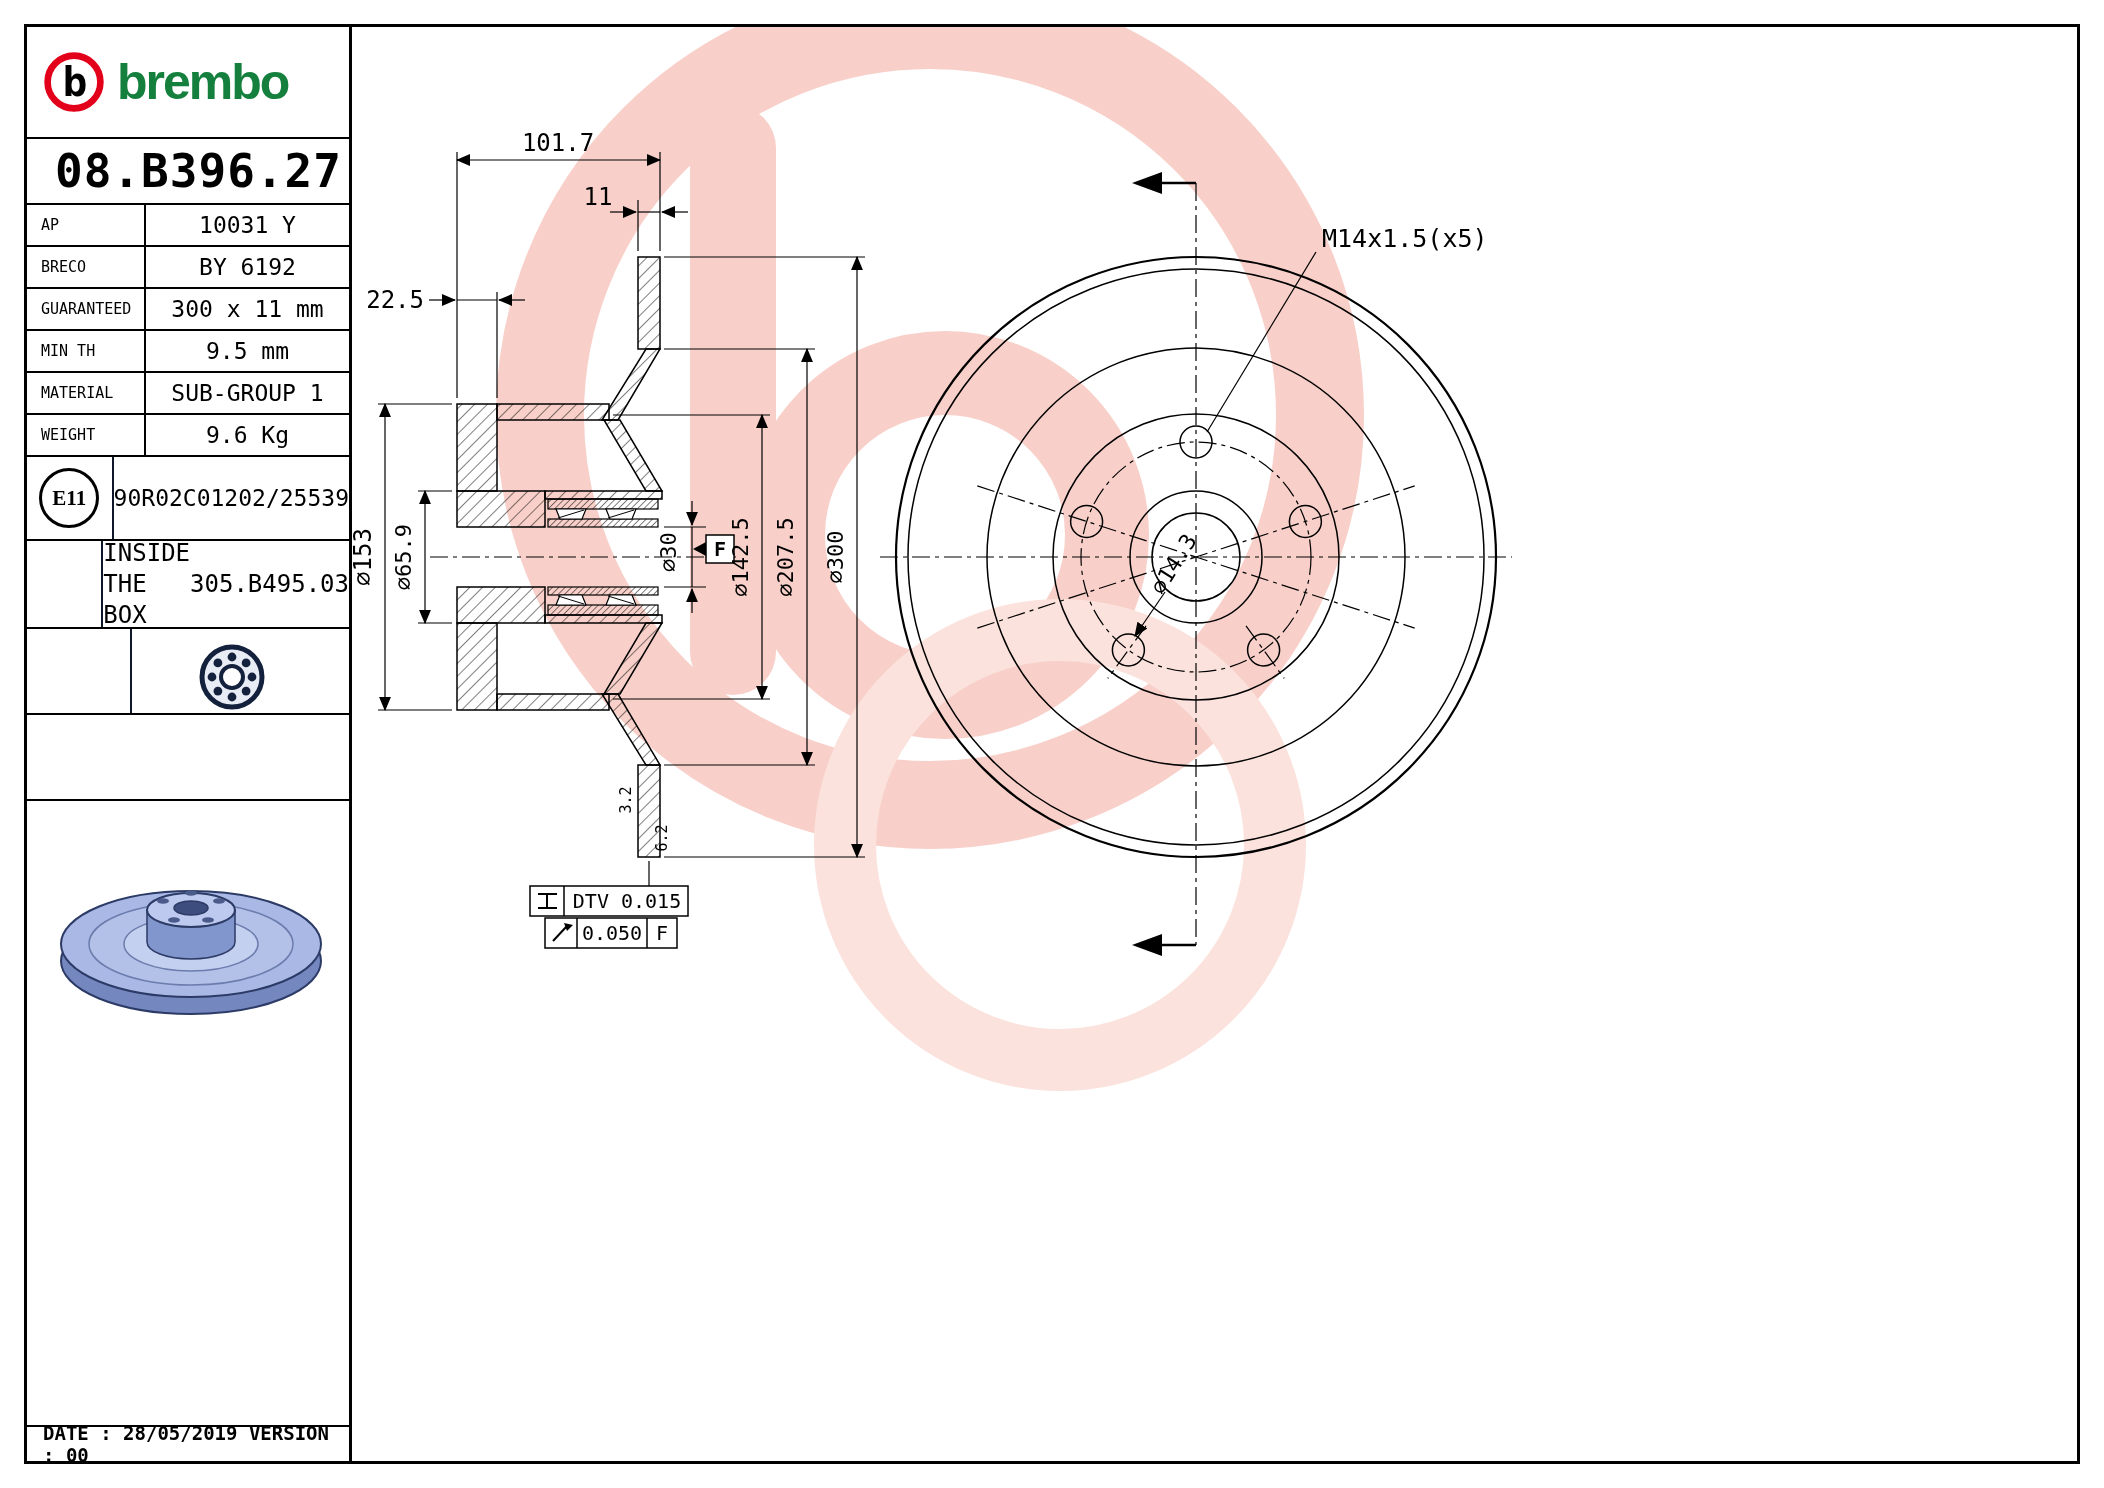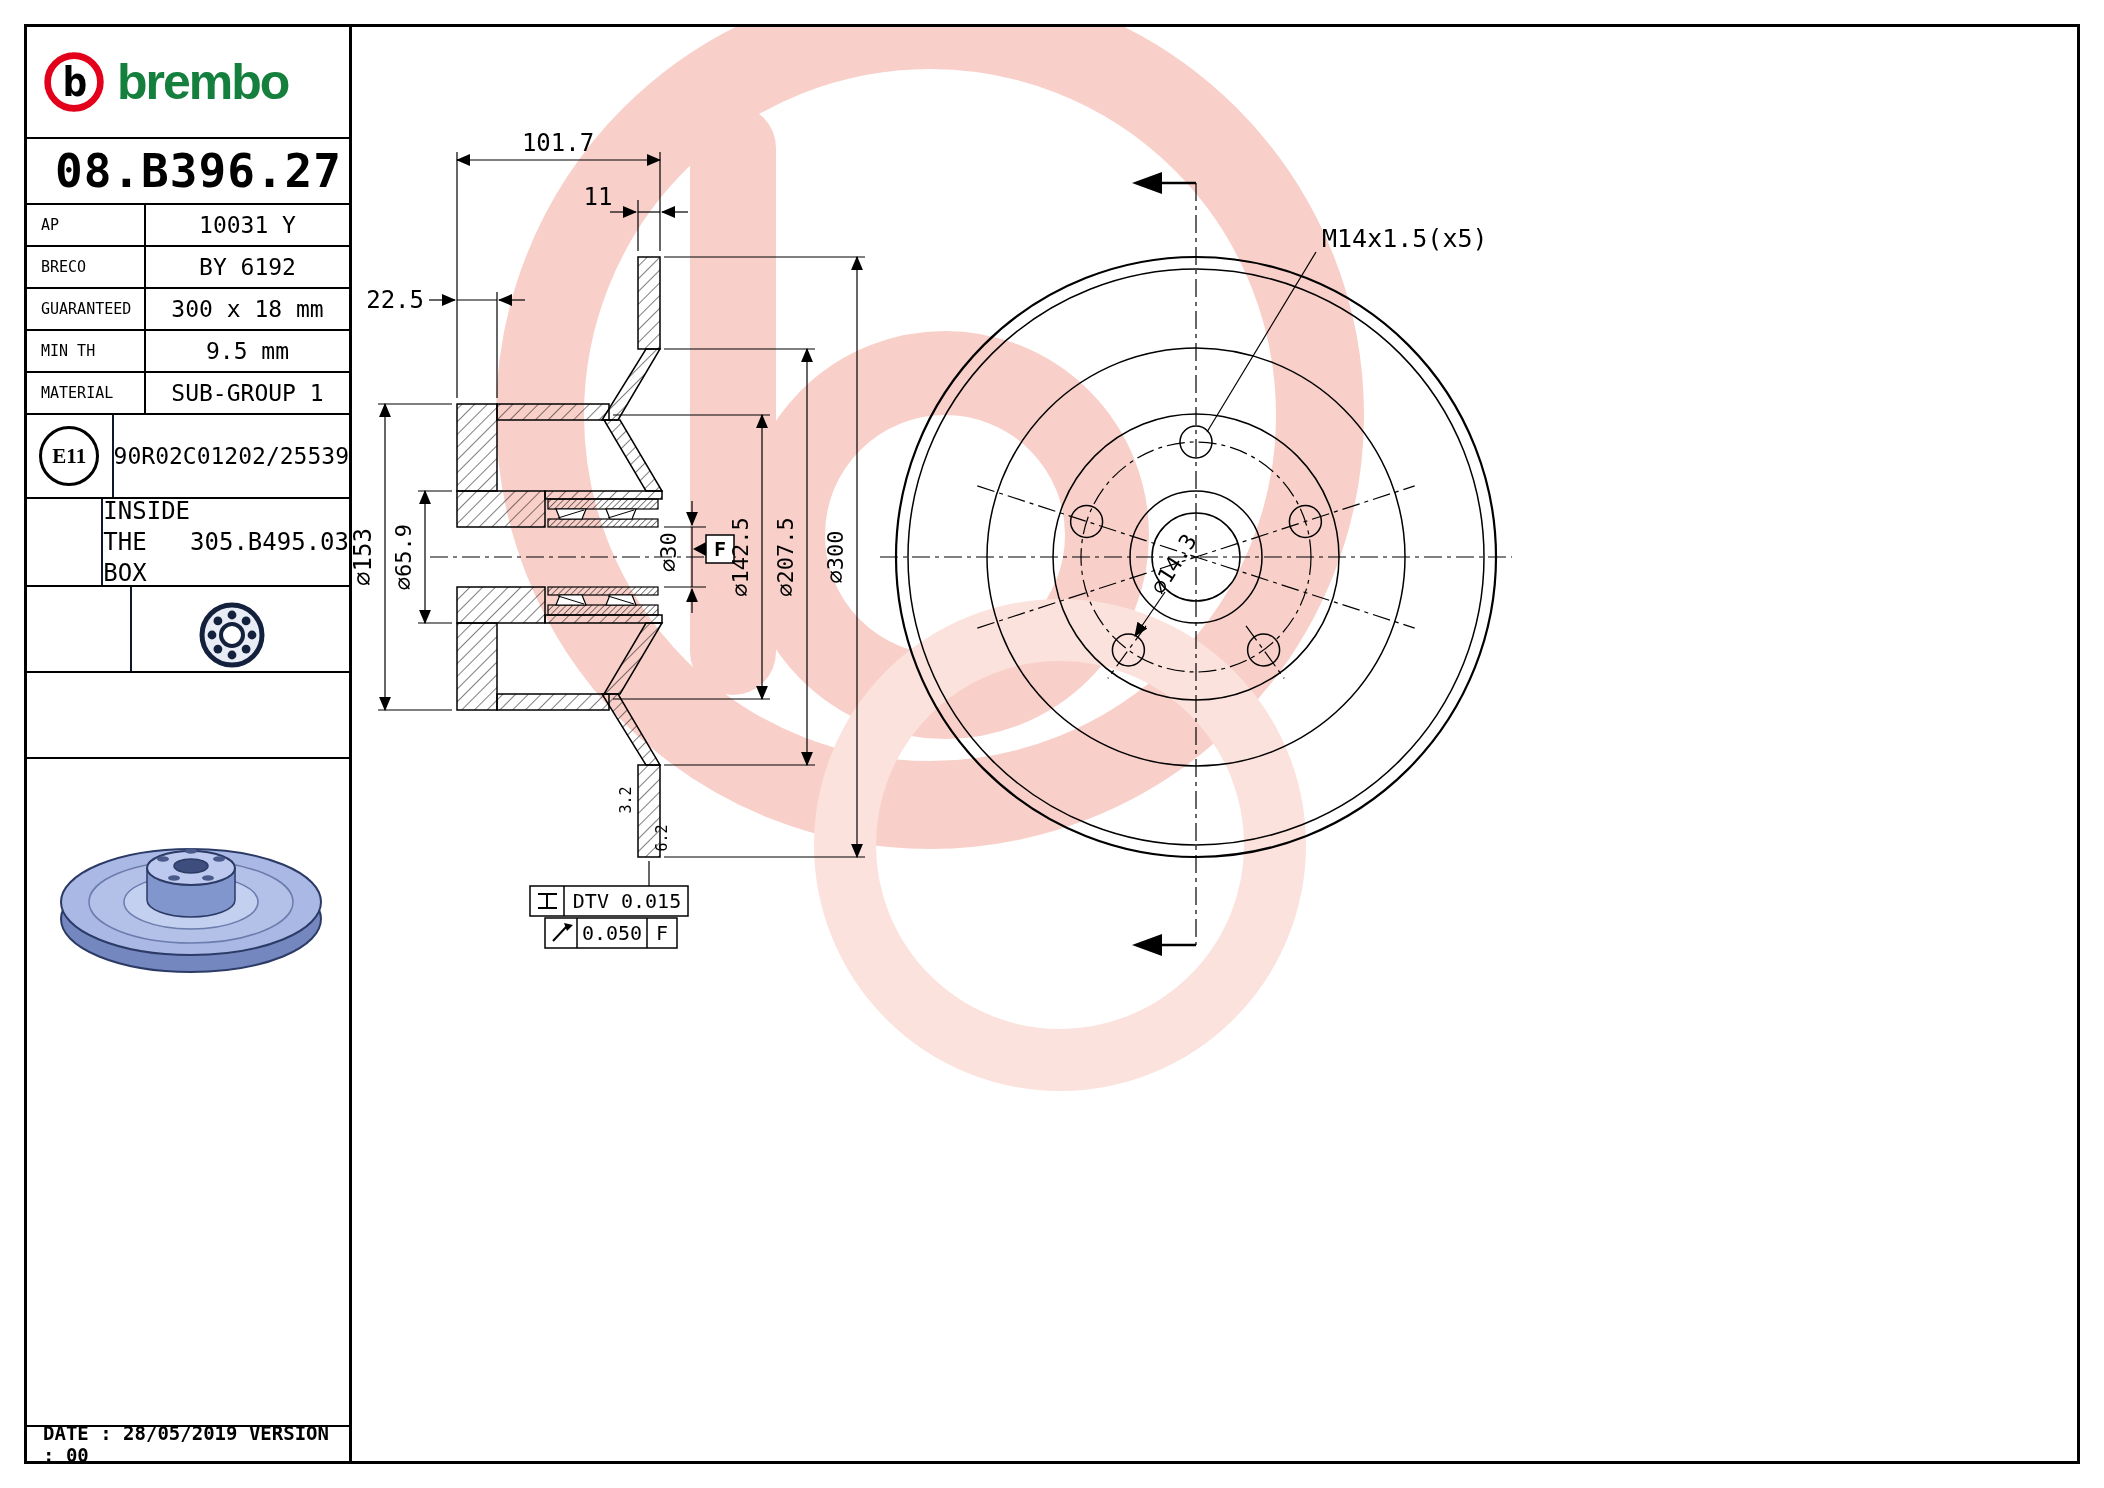--- a/index.html
+++ b/index.html
@@ -67,29 +67,33 @@
     <div class="kv">
       <div class="kv-label">AP</div>
       <div class="kv-value">10031 Y</div>
     </div>
     <div class="kv">
       <div class="kv-label">BRECO</div>
       <div class="kv-value">BY 6192</div>
     </div>
     <div class="kv">
       <div class="kv-label">GUARANTEED</div>
-      <div class="kv-value">300 x 18 mm</div>
+      <div class="kv-value">300 x 11 mm</div>
     </div>
     <div class="kv">
       <div class="kv-label">MIN TH</div>
       <div class="kv-value">9.5 mm</div>
     </div>
     <div class="kv">
       <div class="kv-label">MATERIAL</div>
       <div class="kv-value">SUB-GROUP 1</div>
+    </div>
+    <div class="kv">
+      <div class="kv-label">WEIGHT</div>
+      <div class="kv-value">9.6 Kg</div>
     </div>
 
     <div class="row e11-row">
       <div class="col-l">
         <div class="e11-badge">E11</div>
       </div>
       <div class="col-r">
         <div class="e11-l1">90R</div>
         <div class="e11-l2">02C01202/25539</div>
       </div>

